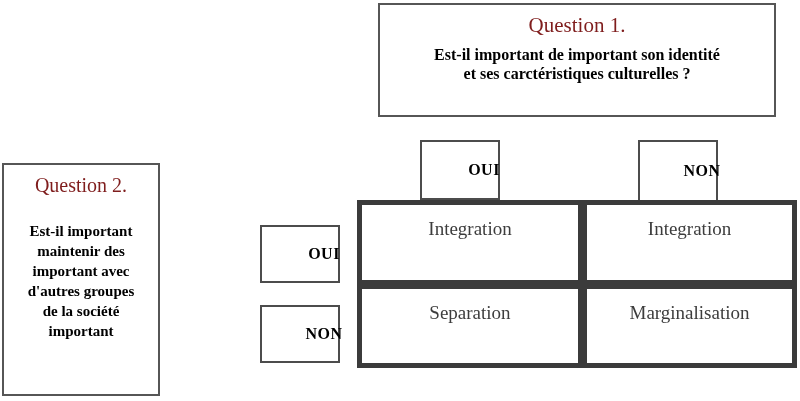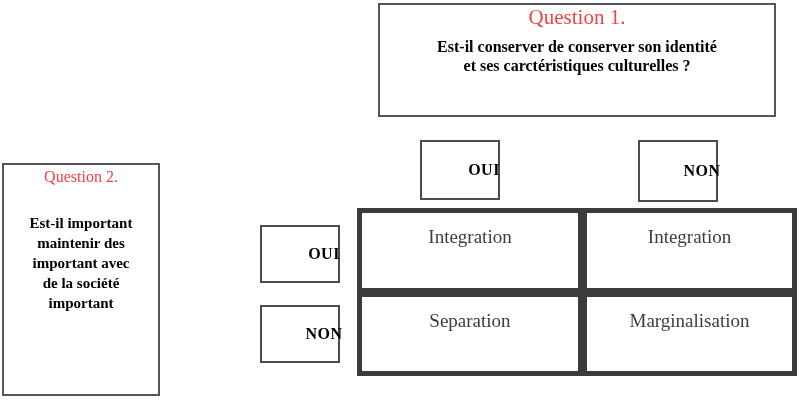--- a/index.html
+++ b/index.html
@@ -16,25 +16,25 @@
     box-sizing: border-box;
     border: 2px solid #565656;
     background: #ffffff;
     text-align: center;
   }
   .qbox-q1 { left: 378px; top: 3px;   width: 398px; height: 114px; }
   .qbox-q2 { left: 2px;   top: 163px; width: 158px; height: 233px; }
   .q-title {
     font-size: 21px;
     line-height: 24px;
-    color: #ef4444;
-    padding-top: 0;
+    color: #7f1d1d;
+    padding-top: 8px;
     font-weight: normal;
   }
-  .qbox-q2 .q-title { font-size: 16px; }
+  .qbox-q2 .q-title { font-size: 20px; }
   .q-bold {
     font-weight: bold;
     color: #000000;
   }
   .qbox-q1 .q-bold { margin-top: 8px;  font-size: 16px; line-height: 19px; }
   .qbox-q2 .q-bold { margin-top: 24px; font-size: 15px; line-height: 20px; }
   .ans {
     position: absolute;
     box-sizing: border-box;
     border: 2px solid #4c4c4c;
@@ -48,21 +48,21 @@
     letter-spacing: 0.5px;
     padding-left: 48px;
   }
   .ans-top-oui  { left: 420px; top: 140px; width: 80px; height: 60px; }
   .ans-top-non  { left: 638px; top: 140px; width: 80px; height: 62px; }
   .ans-left-oui { left: 260px; top: 225px; width: 80px; height: 58px; }
   .ans-left-non { left: 260px; top: 305px; width: 80px; height: 58px; }
   .matrix {
     position: absolute;
     left: 357px;
-    top: 208px;
+    top: 200px;
     width: 440px;
     height: 168px;
     box-sizing: border-box;
     background: #3b3b3b;
     padding: 5px;
     display: grid;
     grid-template-columns: 216px 1fr;
     grid-template-rows: 75px 1fr;
     gap: 9px;
   }
@@ -77,31 +77,32 @@
   }
 </style>
 </head>
 <body>
 
 <div class="canvas">
 
   <div class="qbox qbox-q1">
     <div class="q-title">Question 1.</div>
     <div class="q-bold">
-      <div>Est-il conserver de conserver son identité</div>
+      <div>Est-il important de important son identité</div>
       <div>et ses carctéristiques culturelles ?</div>
     </div>
   </div>
 
   <div class="qbox qbox-q2">
     <div class="q-title">Question 2.</div>
     <div class="q-bold">
       <div>Est-il important</div>
       <div>maintenir des</div>
       <div>important avec</div>
+      <div>d'autres groupes</div>
       <div>de la société</div>
       <div>important</div>
     </div>
   </div>
 
   <div class="ans ans-top-oui">OUI</div>
   <div class="ans ans-top-non">NON</div>
 
   <div class="ans ans-left-oui">OUI</div>
   <div class="ans ans-left-non">NON</div>

